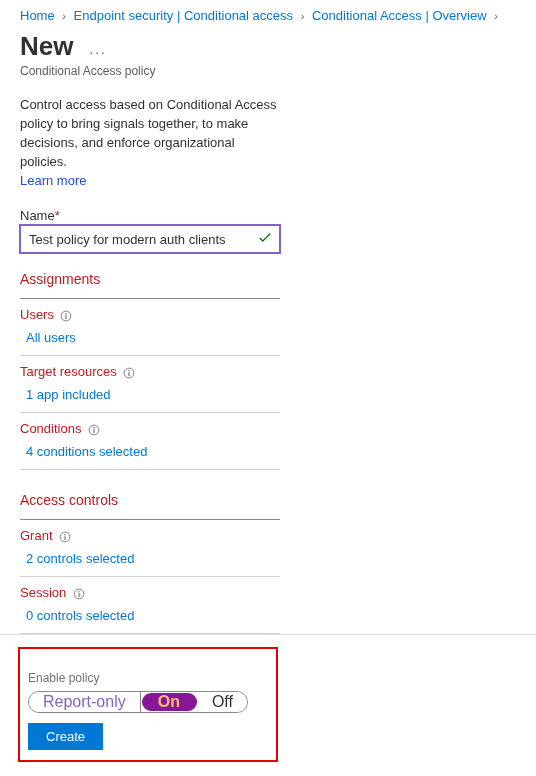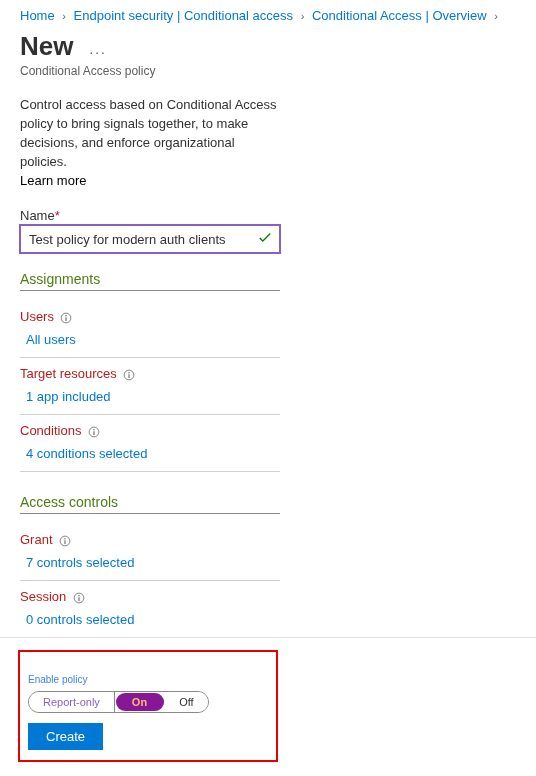--- a/index.html
+++ b/index.html
@@ -54,21 +54,21 @@
       padding: 0 20px;
       width: 300px;
     }
     .intro {
       font-size: 13px;
       line-height: 1.45;
       color: #323130;
       margin-bottom: 2px;
     }
     .learn-more {
-      color: #000000;
+      color: #1d4ed8;
       text-decoration: none;
       font-size: 13px;
       cursor: pointer;
       display: inline-block;
       margin-bottom: 20px;
     }
     .field-label {
       font-size: 13px;
       color: #323130;
       margin-bottom: 2px;
@@ -92,24 +92,23 @@
     }
     .check-icon {
       position: absolute;
       right: 8px;
       top: 50%;
       transform: translateY(-50%);
       color: #107c10;
     }
     .section-title {
       font-size: 14px;
-      color: #4d7c0f;
+      color: #b91c1c;
       border-bottom: 1px solid #8a8886;
-      padding-bottom: 3px;
-      margin-bottom: 10px;
+      padding-bottom: 11px;
       margin-top: 6px;
     }
     .sub-row {
       font-size: 13px;
       color: #323130;
       border-bottom: 1px solid #d2d0ce;
       padding: 8px 0 4px 0;
     }
     .sub-row .row-header {
       display: flex;
@@ -142,31 +141,31 @@
       left: 0; right: 0; bottom: 0;
       border-top: 1px solid #e1dfdd;
       padding: 12px 18px 14px 18px;
     }
     .highlight-box {
       border: 2px solid #e60000;
       padding: 6px 8px 10px 8px;
       width: 260px;
     }
     .enable-label {
-      font-size: 10px;
-      color: #3b82f6;
+      font-size: 12px;
+      color: #737373;
       margin-bottom: 6px;
       margin-top: 16px;
     }
     .tri-toggle {
       display: inline-flex;
       border: 1px solid #8a8886;
       border-radius: 12px;
       overflow: hidden;
-      font-size: 11px;
+      font-size: 16px;
       height: 22px;
       align-items: stretch;
       margin-bottom: 10px;
     }
     .tri-toggle .seg {
       padding: 0 14px;
       display: flex;
       align-items: center;
       justify-content: center;
       cursor: pointer;
@@ -280,21 +279,21 @@
     <div class="row-header">
       <span>Grant</span>
       <span class="info-icon">
         <svg width="12" height="12" viewBox="0 0 16 16">
             <circle cx="8" cy="8" r="6.5" fill="none" stroke="#605e5c" stroke-width="1"></circle>
             <circle cx="8" cy="5" r="0.9" fill="#605e5c"></circle>
             <rect x="7.3" y="7" width="1.4" height="5" fill="#605e5c"></rect>
           </svg>
       </span>
     </div>
-    <a class="row-link">7 controls selected</a>
+    <a class="row-link">2 controls selected</a>
   </div>
 
   <div class="sub-row">
     <div class="row-header">
       <span>Session</span>
       <span class="info-icon">
         <svg width="12" height="12" viewBox="0 0 16 16">
             <circle cx="8" cy="8" r="6.5" fill="none" stroke="#605e5c" stroke-width="1"></circle>
             <circle cx="8" cy="5" r="0.9" fill="#605e5c"></circle>
             <rect x="7.3" y="7" width="1.4" height="5" fill="#605e5c"></rect>

